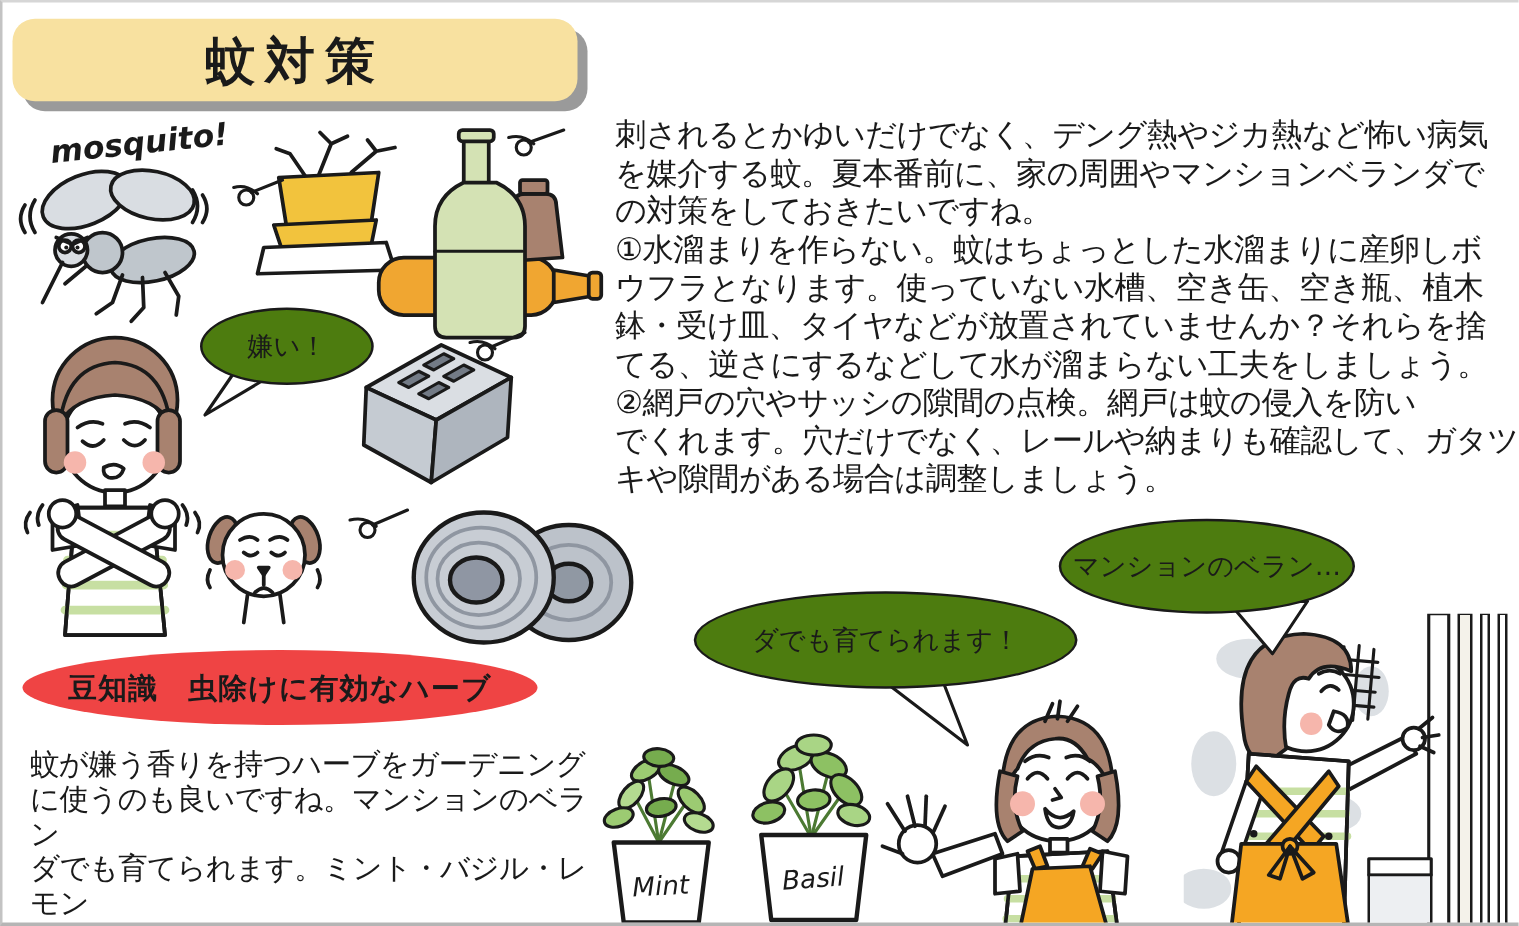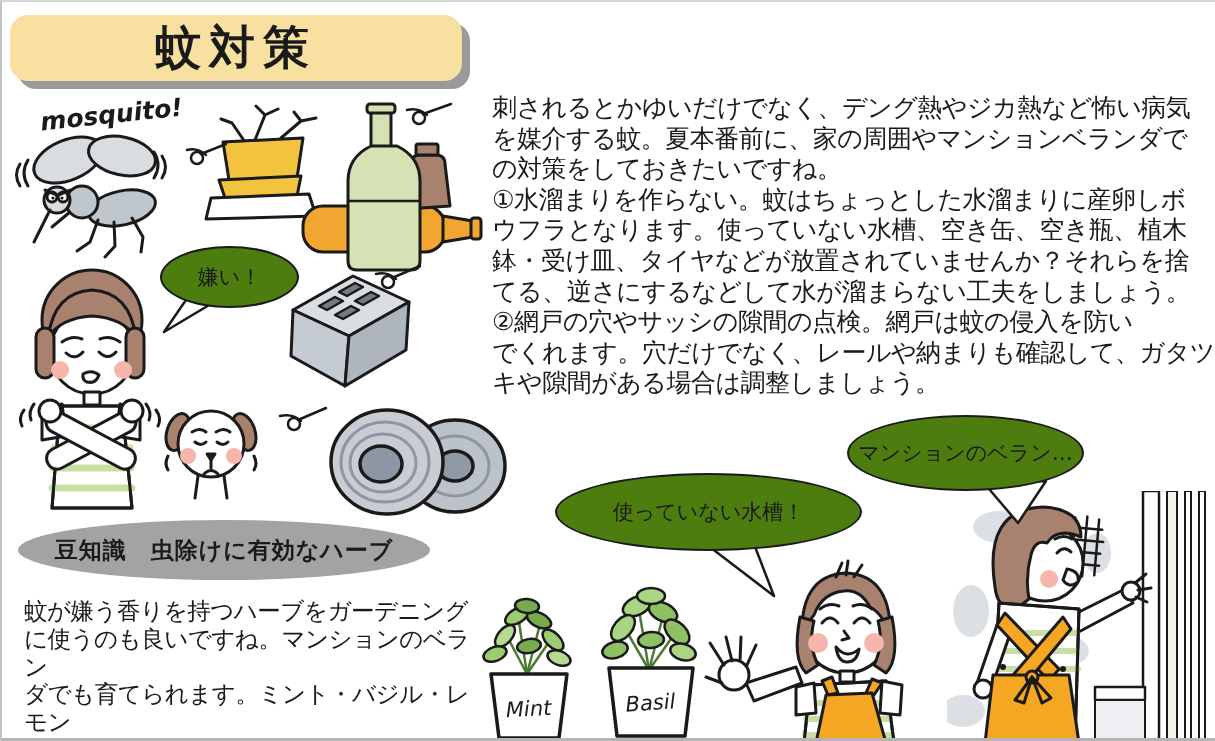--- a/index.html
+++ b/index.html
@@ -6,26 +6,26 @@
   #page{
     position:relative;width:1215px;height:741px;overflow:hidden;background:#ffffff;
     font-family:"DejaVu Sans","Liberation Sans",sans-serif;color:#1a1a1a;
     border-left:2px solid #c3c3c3;border-top:2px solid #d6d6d6;border-bottom:3px solid #b5b5b5;
     box-sizing:border-box;
   }
   .abs{position:absolute;}
   .title-box{
     left:8px;top:13px;width:452px;height:66px;background:#F8E1A0;border-radius:18px;
     box-shadow:8px 8px 0 #9a9a9a;display:flex;align-items:center;justify-content:center;
-    font-size:46px;font-weight:700;letter-spacing:8px;
+    font-size:40px;font-weight:700;letter-spacing:8px;
   }
   .heading{left:494px;top:18px;font-size:41px;font-weight:600;letter-spacing:-1px;white-space:nowrap;}
   .bodytext{left:490px;top:91px;width:725px;font-size:25px;line-height:30.6px;white-space:pre-line;letter-spacing:-0.5px;}
   .tips-ellipse{
-    left:16px;top:518px;width:412px;height:60px;background:#a3a3a3;border-radius:50%;
+    left:16px;top:518px;width:412px;height:60px;background:#ef4444;border-radius:50%;
     display:flex;align-items:center;justify-content:center;font-size:23px;font-weight:700;letter-spacing:1px;
   }
   .herbtext{left:22px;top:596px;width:466px;font-size:23.5px;line-height:27.8px;white-space:pre-line;letter-spacing:-0.5px;}
   .mosq-label{left:38px;top:98px;font-size:25px;font-style:italic;font-weight:600;transform:rotate(-6deg);}
   .bubble{
     background:#4d7c0f;border:2.5px solid #1a1a1a;border-radius:50%;
     display:flex;align-items:center;justify-content:center;font-size:21px;z-index:3;
   }
   .tail{z-index:2;}
   svg{display:block;}
@@ -264,21 +264,21 @@
       <polygon points="142,84 226,84 218,152 150,152" fill="#ffffff" stroke-width="3.5"></polygon>
       <text x="62" y="132" text-anchor="middle" font-size="21" font-style="italic" fill="#1a1a1a" stroke="none" transform="rotate(-3 62 132)">Mint</text>
       <text x="184" y="126" text-anchor="middle" font-size="21" font-style="italic" fill="#1a1a1a" stroke="none" transform="rotate(-4 184 126)">Basil</text>
     </g>
   </svg>
 
   <svg class="abs tail" style="left:688px;top:536px" width="95" height="62" viewBox="0 0 95 62">
     <polygon points="12,3 62,1 84,58" fill="#ffffff" stroke="#1a1a1a" stroke-width="2.5" stroke-linejoin="round"></polygon>
   </svg>
   <div class="abs bubble" style="left:553px;top:471px;width:303px;height:74px">
-    <span>使っていない水槽！</span>
+    <span>ダでも育てられます！</span>
   </div>
 
   <svg class="abs" style="left:692px;top:553px" width="275" height="188" viewBox="0 0 275 188">
     <g stroke="#1a1a1a" stroke-width="3" stroke-linecap="round" stroke-linejoin="round" fill="none">
       <polygon points="52,128 102,112 108,128 60,146" fill="#ffffff"></polygon>
       <circle cx="40" cy="120" r="15" fill="#ffffff"></circle>
       <path d="M30,110 L16,88"></path>
         <path d="M38,106 L32,82"></path>
         <path d="M46,106 L47,82"></path>
         <path d="M53,110 L62,90"></path>

